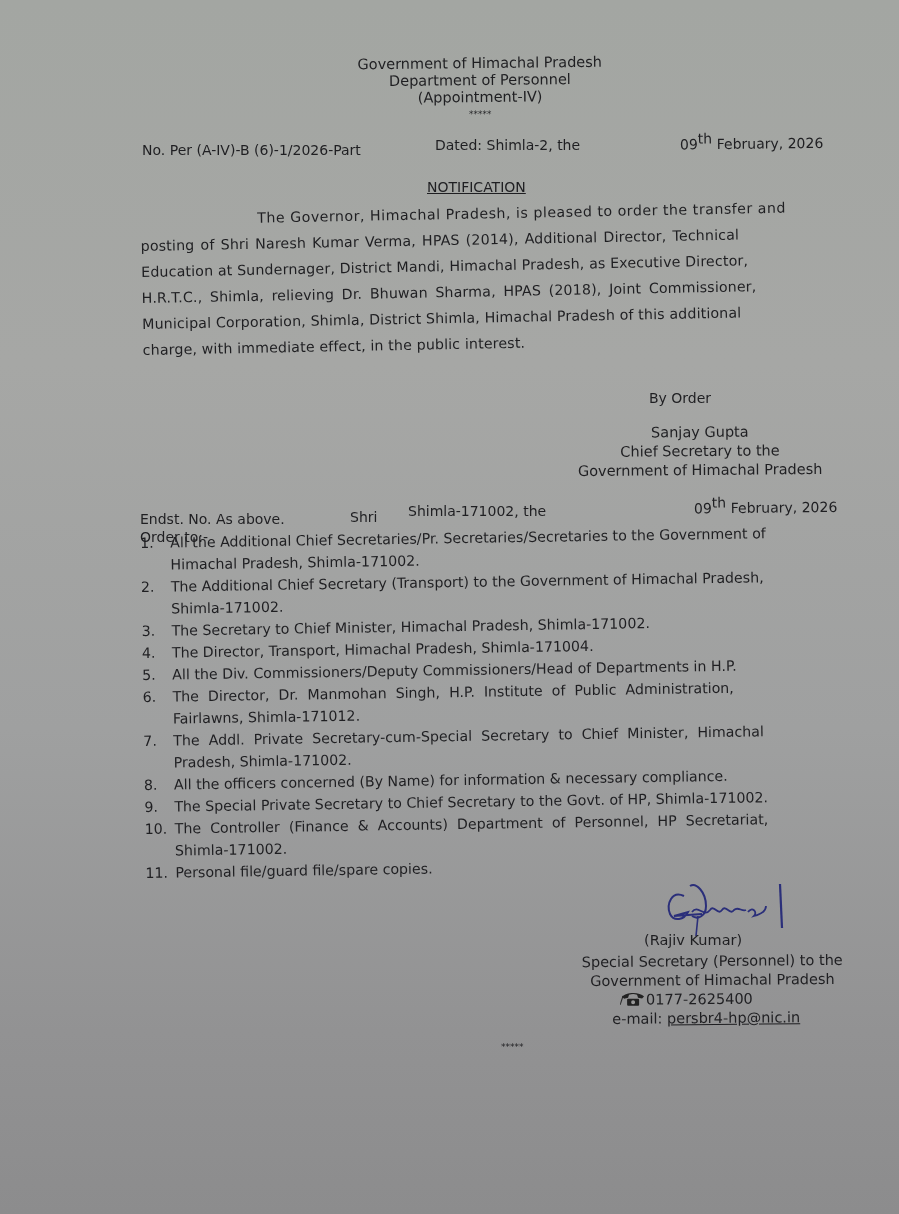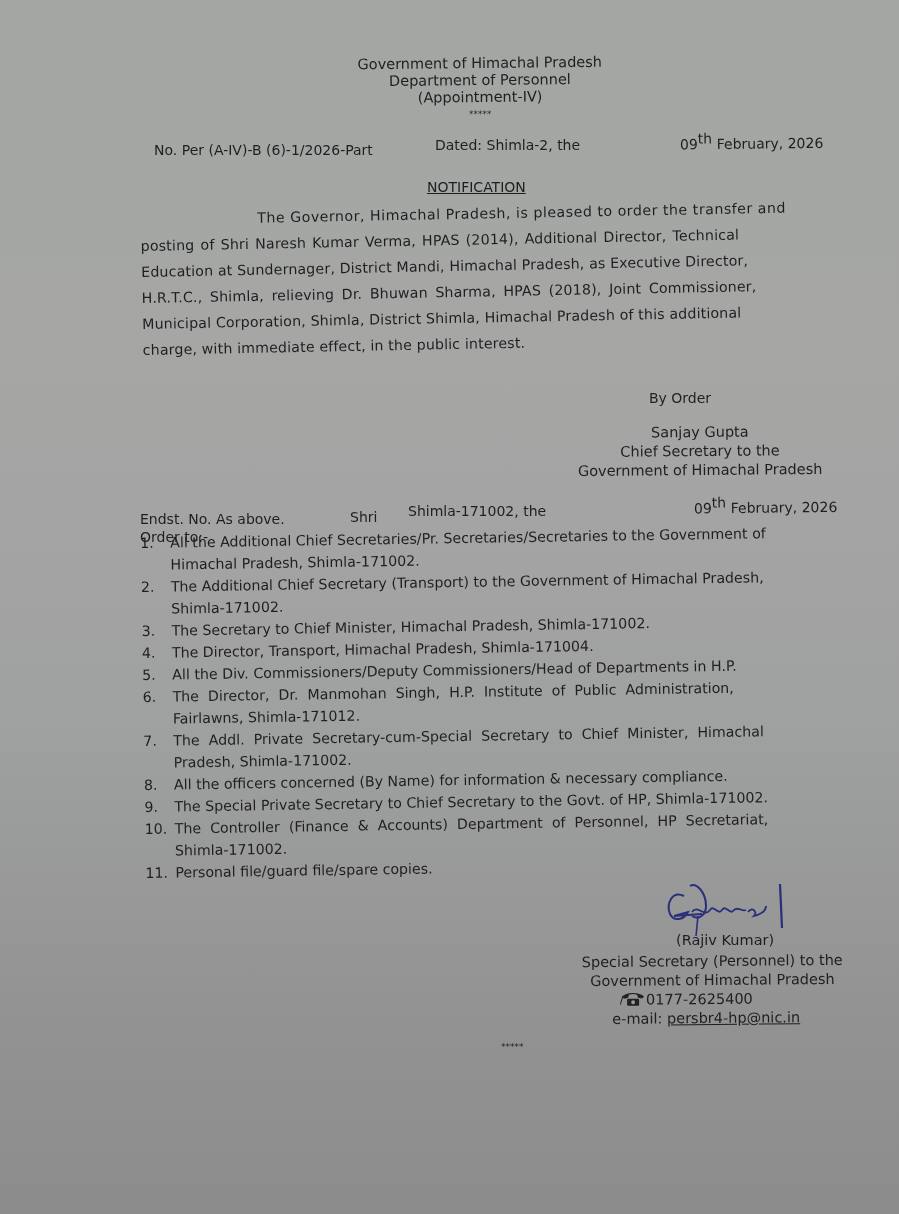--- a/index.html
+++ b/index.html
@@ -31,21 +31,21 @@
 
 <div class="page">
 
   <div class="abs hdr" style="left:330px; top:55px; width:300px; transform:rotate(-0.6deg);">
     <div>Government of Himachal Pradesh</div>
     <div>Department of Personnel</div>
     <div>(Appointment-IV)</div>
     <div class="stars">*****</div>
   </div>
 
-  <div class="abs t14" style="left:142px; top:142px;margin-left:12px;">No. Per (A-IV)-B (6)-1/2026-Part</div>
+  <div class="abs t14" style="left:142px; top:142px;">No. Per (A-IV)-B (6)-1/2026-Part</div>
   <div class="abs t14" style="left:435px; top:137px;">Dated: Shimla-2, the</div>
   <div class="abs t14" style="left:680px; top:130px; transform:rotate(-0.6deg);">
     <span>09</span><sup>th</sup><span> February, 2026</span>
   </div>
 
   <div class="abs notif" style="left:427px; top:179px;">NOTIFICATION</div>
 
   <div class="abs para" style="left:140px; top:207px; width:710px; transform:rotate(-1.1deg); transform-origin:left top;">
     <div style="padding-left:117px; letter-spacing:0.5px;">The Governor, Himachal Pradesh, is pleased to order the transfer and</div>
     <div style="word-spacing:1.5px;">posting of Shri Naresh Kumar Verma, HPAS (2014), Additional Director, Technical</div>
@@ -113,21 +113,21 @@
 
   <svg class="signature" viewBox="0 0 130 62">
     <path d="M22,14 C10,8 4,22 8,32 C12,40 22,38 26,30 L12,34 L40,32" fill="none" stroke="#2b2f7a" stroke-width="2"></path>
     <path d="M28,4 C34,0 44,10 44,24 C44,34 36,38 30,34" fill="none" stroke="#2b2f7a" stroke-width="2"></path>
     <path d="M30,30 C36,22 42,36 48,28 C52,22 56,34 60,28 C64,22 68,34 72,28 C76,24 80,30 84,28" fill="none" stroke="#2b2f7a" stroke-width="1.8"></path>
     <path d="M86,30 C90,24 96,30 92,34 C100,32 104,28 104,24" fill="none" stroke="#2b2f7a" stroke-width="1.8"></path>
     <path d="M118,2 L120,46" fill="none" stroke="#2b2f7a" stroke-width="2.2"></path>
     <path d="M36,34 L34,54" fill="none" stroke="#2b2f7a" stroke-width="1.6"></path>
   </svg>
 
-  <div class="abs sig" style="left:644px; top:931px; width:120px; text-align:left;margin-left:32px;">(Rajiv Kumar)</div>
+  <div class="abs sig" style="left:644px; top:931px; width:120px; text-align:left;">(Rajiv Kumar)</div>
   <div class="abs sig" style="left:560px; top:952px; width:305px; transform:rotate(-0.5deg);">
     <div>Special Secretary (Personnel) to the</div>
     <div>Government of Himachal Pradesh</div>
     <div style="text-align:left; padding-left:60px;">
       <span class="phone-icon">
         <svg width="26" height="16" viewBox="0 0 26 16">
           <path d="M2,6 C6,1 20,1 24,6 L22,8 L18,7 L17,4 C14,3 12,3 9,4 L8,7 L4,8 Z" fill="#222"></path>
           <rect x="7" y="8" width="12" height="7" rx="1" fill="#222"></rect>
           <circle cx="13" cy="11.5" r="2" fill="#999"></circle>
           <path d="M0,14 L3,5" stroke="#222" stroke-width="1" fill="none"></path>

